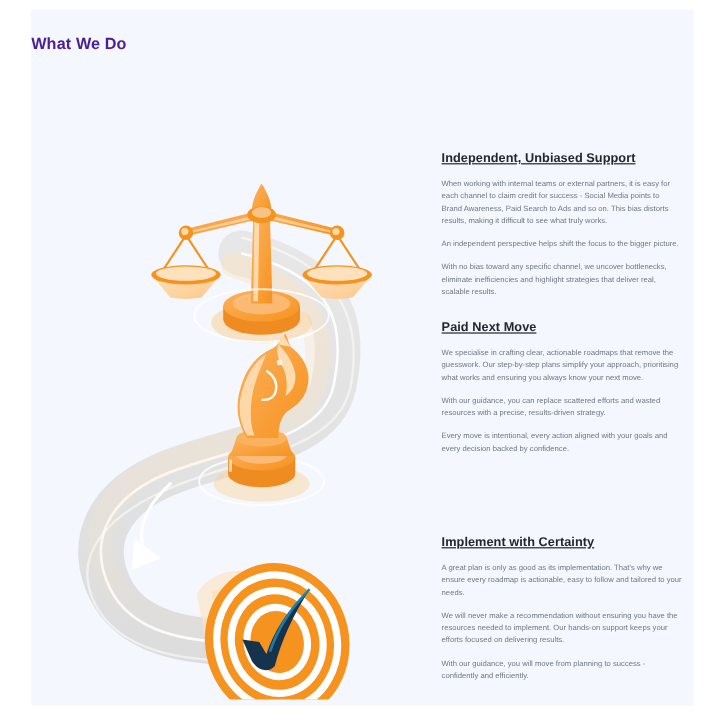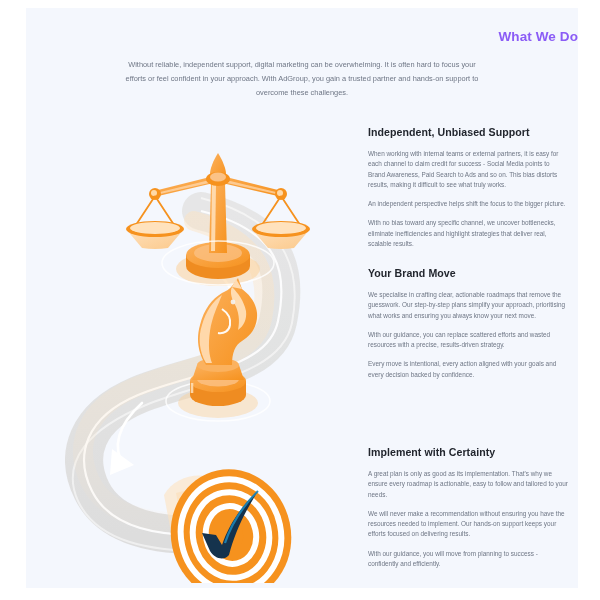--- a/index.html
+++ b/index.html
@@ -21,24 +21,24 @@
     background: #f4f7fd;
     overflow: hidden;
   }
 
   
   #page-title {
     position: absolute;
     left: 0;
     top: 21px;
     width: 552px;
-    text-align: right;
+    text-align: left;
     font-size: 13.5px;
     font-weight: bold;
-    color: #8b5cf6;
+    color: #4c1d95;
     letter-spacing: 0.1px;
   }
 
   #intro-paragraph {
     position: absolute;
     left: 96px;
     top: 50px;
     width: 360px;
     text-align: center;
     font-size: 7.4px;
@@ -65,38 +65,38 @@
   #section-support   { top: 118px; }
   #section-next-move { top: 259px; }
   #section-implement { top: 402px; margin-top: 36px; }
 
   .section-heading {
     font-size: 10.6px;
     font-weight: bold;
     color: #22262e;
     margin: 0 0 11px 0;
     letter-spacing: 0.05px;
+    text-decoration: underline;
   }
 
   .section-para {
     font-size: 6.4px;
     line-height: 10.3px;
     color: #6e7685;
     margin: 0 0 9px 0;
   }
   .section-para:last-child { margin-bottom: 0; }
 </style>
 </head>
 <body>
 
 <div id="card">
 
   <div id="page-title">What We Do</div>
 
-  <div id="intro-paragraph">Without reliable, independent support, digital marketing can be overwhelming. It is often hard to focus your efforts or feel confident in your approach. With AdGroup, you gain a trusted partner and hands-on support to overcome these challenges.</div>
 
   <div id="illustration">
     <svg width="300" height="480" viewBox="0 0 300 480" xmlns="http://www.w3.org/2000/svg">
       <defs>
         <linearGradient id="orangeGrad" x1="0" y1="0" x2="1" y2="1">
           <stop offset="0%" stop-color="#fcb25f"></stop>
           <stop offset="100%" stop-color="#f6921e"></stop>
         </linearGradient>
         <linearGradient id="orangeGradLight" x1="0" y1="0" x2="1" y2="1">
           <stop offset="0%" stop-color="#ffe0bb"></stop>
@@ -230,21 +230,21 @@
   </div>
 
   <div class="section" id="section-support">
     <div class="section-heading">Independent, Unbiased Support</div>
     <p class="section-para">When working with internal teams or external partners, it is easy for each channel to claim credit for success - Social Media points to Brand Awareness, Paid Search to Ads and so on. This bias distorts results, making it difficult to see what truly works.</p>
     <p class="section-para">An independent perspective helps shift the focus to the bigger picture.</p>
     <p class="section-para">With no bias toward any specific channel, we uncover bottlenecks, eliminate inefficiencies and highlight strategies that deliver real, scalable results.</p>
   </div>
 
   <div class="section" id="section-next-move">
-    <div class="section-heading">Your Brand Move</div>
+    <div class="section-heading">Paid Next Move</div>
     <p class="section-para">We specialise in crafting clear, actionable roadmaps that remove the guesswork. Our step-by-step plans simplify your approach, prioritising what works and ensuring you always know your next move.</p>
     <p class="section-para">With our guidance, you can replace scattered efforts and wasted resources with a precise, results-driven strategy.</p>
     <p class="section-para">Every move is intentional, every action aligned with your goals and every decision backed by confidence.</p>
   </div>
 
   <div class="section" id="section-implement">
     <div class="section-heading">Implement with Certainty</div>
     <p class="section-para">A great plan is only as good as its implementation. That's why we ensure every roadmap is actionable, easy to follow and tailored to your needs.</p>
     <p class="section-para">We will never make a recommendation without ensuring you have the resources needed to implement. Our hands-on support keeps your efforts focused on delivering results.</p>
     <p class="section-para">With our guidance, you will move from planning to success - confidently and efficiently.</p>

